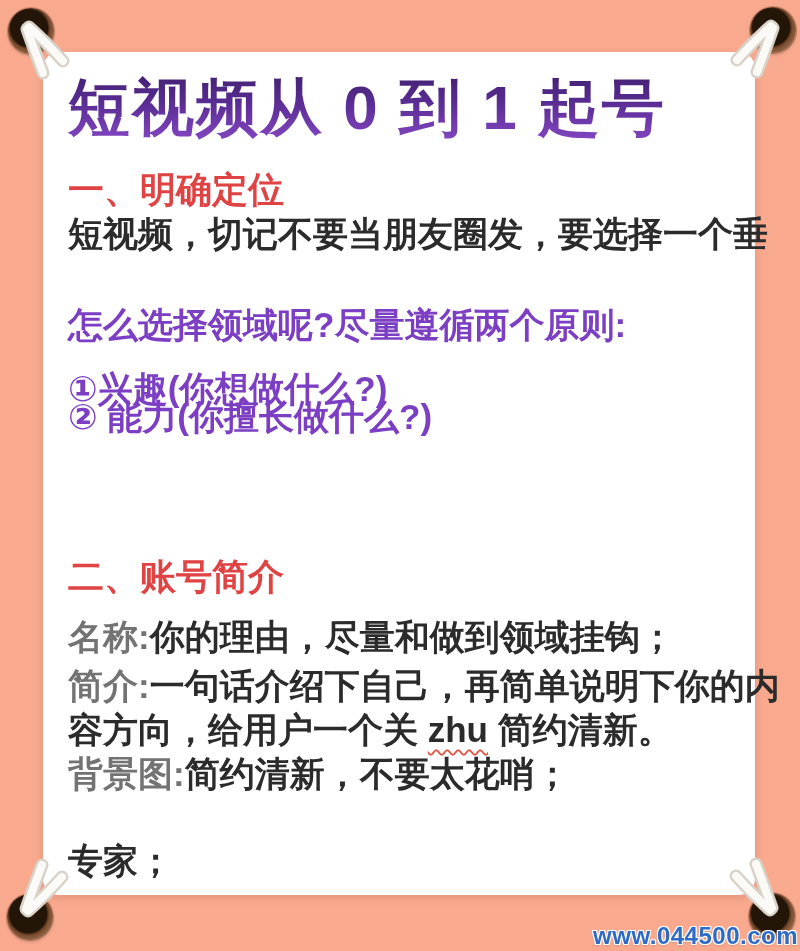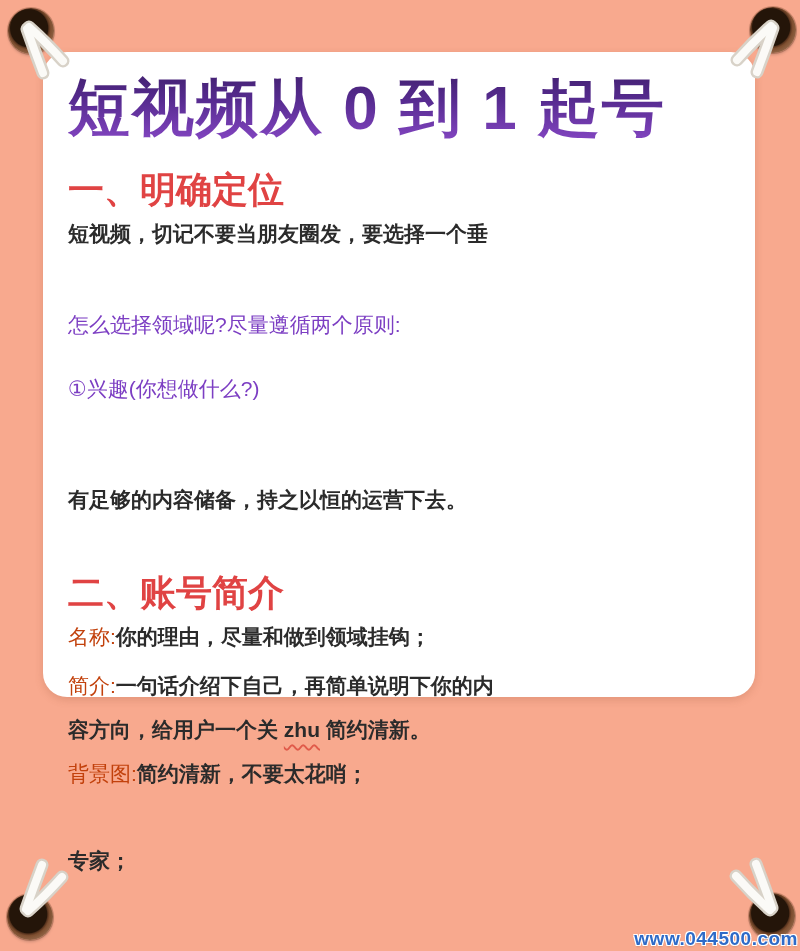--- a/index.html
+++ b/index.html
@@ -2,37 +2,37 @@
 <html><head>
 <meta charset="utf-8">
 <style>
   html,body{margin:0;padding:0;}
   body{
     width:800px;height:951px;position:relative;overflow:hidden;
     background:#F8A98E;
     font-family:"Liberation Sans","DejaVu Sans",sans-serif;
   }
   .card{
-    position:absolute;left:43px;top:52px;width:712px;height:645px;
-    background:#ffffff;border-radius:24px;z-index:2;
+    position:absolute;left:43px;top:52px;width:712px;height:843px;
+    background:#ffffff;border-radius:16px;z-index:2;
     box-shadow:0 3px 9px rgba(140,70,40,.20);
   }
   .title{
     position:absolute;left:25px;top:14px;margin:0;
     font-size:62px;font-weight:800;letter-spacing:2px;white-space:nowrap;
     background:linear-gradient(180deg,#3E1E69 0%,#562B8F 40%,#7F43BD 85%,#8A4BC8 100%);
     -webkit-background-clip:text;background-clip:text;color:transparent;
   }
   .line{
     position:absolute;left:25px;white-space:nowrap;
-    font-size:21px;line-height:34px;color:#2B2B2B;font-weight:600;
+    font-size:35px;line-height:34px;color:#2B2B2B;font-weight:600;
   }
   .heading{color:#E04343;font-weight:700;font-size:36px;}
-  .purple{color:#7C3EC3;font-weight:400;}
-  .label{color:#c2410c;font-weight:400;}
+  .purple{color:#7C3EC3;font-weight:700;}
+  .label{color:#737373;font-weight:700;}
   .black{color:#2B2B2B;}
   .zhu{
     text-decoration-line:underline;text-decoration-style:wavy;
     text-decoration-color:#E05A4A;text-decoration-thickness:2px;
     text-underline-offset:7px;
   }
   .pin-hole{
     position:absolute;width:46px;height:46px;border-radius:50%;z-index:1;
     background:radial-gradient(circle at 46% 44%,#241509 0 52%,#57331d 55%,#7d4e2f 60%,#936749 74%,#8a5a3a 86%,#6e4226 100%);
     box-shadow:0 0 0 1px rgba(90,50,25,.30),0 2px 3px rgba(0,0,0,.18);
@@ -41,42 +41,42 @@
   .ph-tr{left:750px;top:7px;}
   .ph-bl{left:7px;top:894px;}
   .ph-br{left:749px;top:893px;}
   .clip{position:absolute;z-index:3;}
   .cl-tl{left:14px;top:16px;}
   .cl-tr{left:714px;top:15px;transform:scaleX(-1);}
   .cl-bl{left:13px;top:850px;transform:scaleY(-1);}
   .cl-br{left:713px;top:849px;transform:scale(-1,-1);}
   .watermark{
     position:absolute;right:2px;bottom:1px;z-index:4;
-    font-size:19px;font-weight:bold;letter-spacing:.5px;color:#2E6BC8;
+    font-size:24px;font-weight:bold;letter-spacing:.5px;color:#2E6BC8;
     text-shadow:-1px -1px 0 #fff,1px -1px 0 #fff,-1px 1px 0 #fff,1px 1px 0 #fff,0 2px 2px rgba(0,0,0,.15);
   }
 </style>
 </head>
 <body>
 
 <div class="pin-hole ph-tl"></div>
 <div class="pin-hole ph-tr"></div>
 <div class="pin-hole ph-bl"></div>
 <div class="pin-hole ph-br"></div>
 
 <div class="card">
   <h1 class="title">短视频从 0 到 1 起号</h1>
 
   <div class="line heading" style="top:121px">一、明确定位</div>
   <div class="line black" style="top:165px">短视频，切记不要当朋友圈发，要选择一个垂</div>
   <div class="line purple" style="top:256px">怎么选择领域呢?尽量遵循两个原则:</div>
   <div class="line purple" style="top:320px">①兴趣(你想做什么?)</div>
-  <div class="line black" style="top:431px">有足够的内容储备，持之以恒的运营下去。</div>
+  <div class="line purple" style="top:348px">② 能力(你擅长做什么?)</div>
 
-  <div class="line heading" style="top:524px">二、账号简介</div>
+  <div class="line heading" style="top:508px">二、账号简介</div>
 
   <div class="line" style="top:568px">
     <span class="label">名称:</span><span class="black">你的理由，尽量和做到领域挂钩；</span>
   </div>
 
   <div class="line" style="top:617px">
     <span class="label">简介:</span><span class="black">一句话介绍下自己，再简单说明下你的内</span>
   </div>
   <div class="line black" style="top:661px">
     <span>容方向，给用户一个关 </span><span class="zhu">zhu</span><span> 简约清新。</span>

